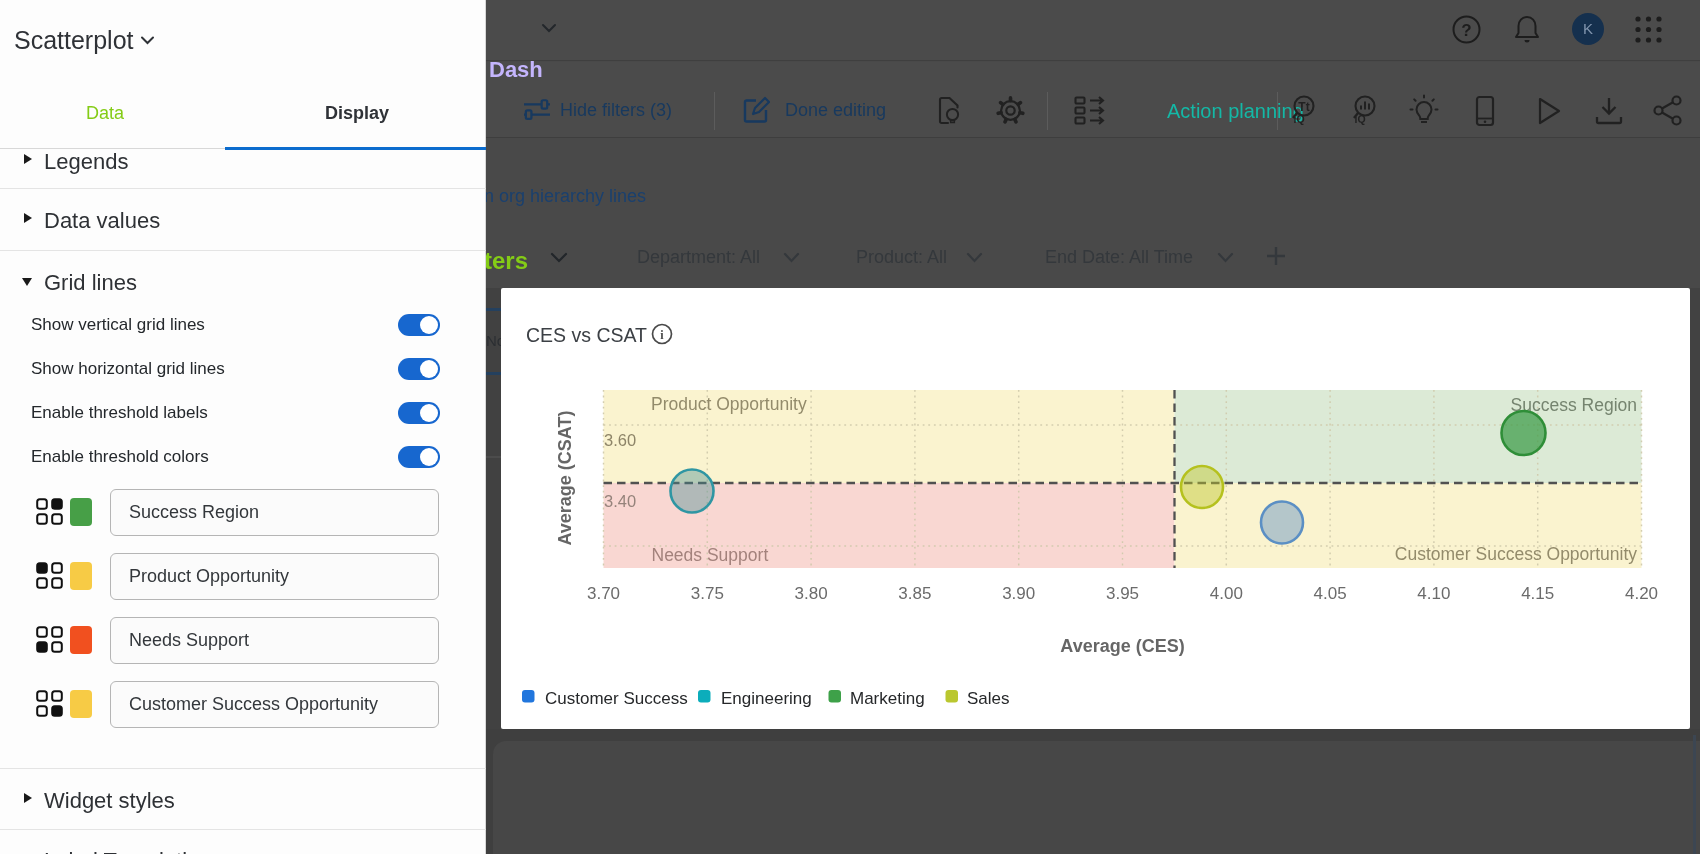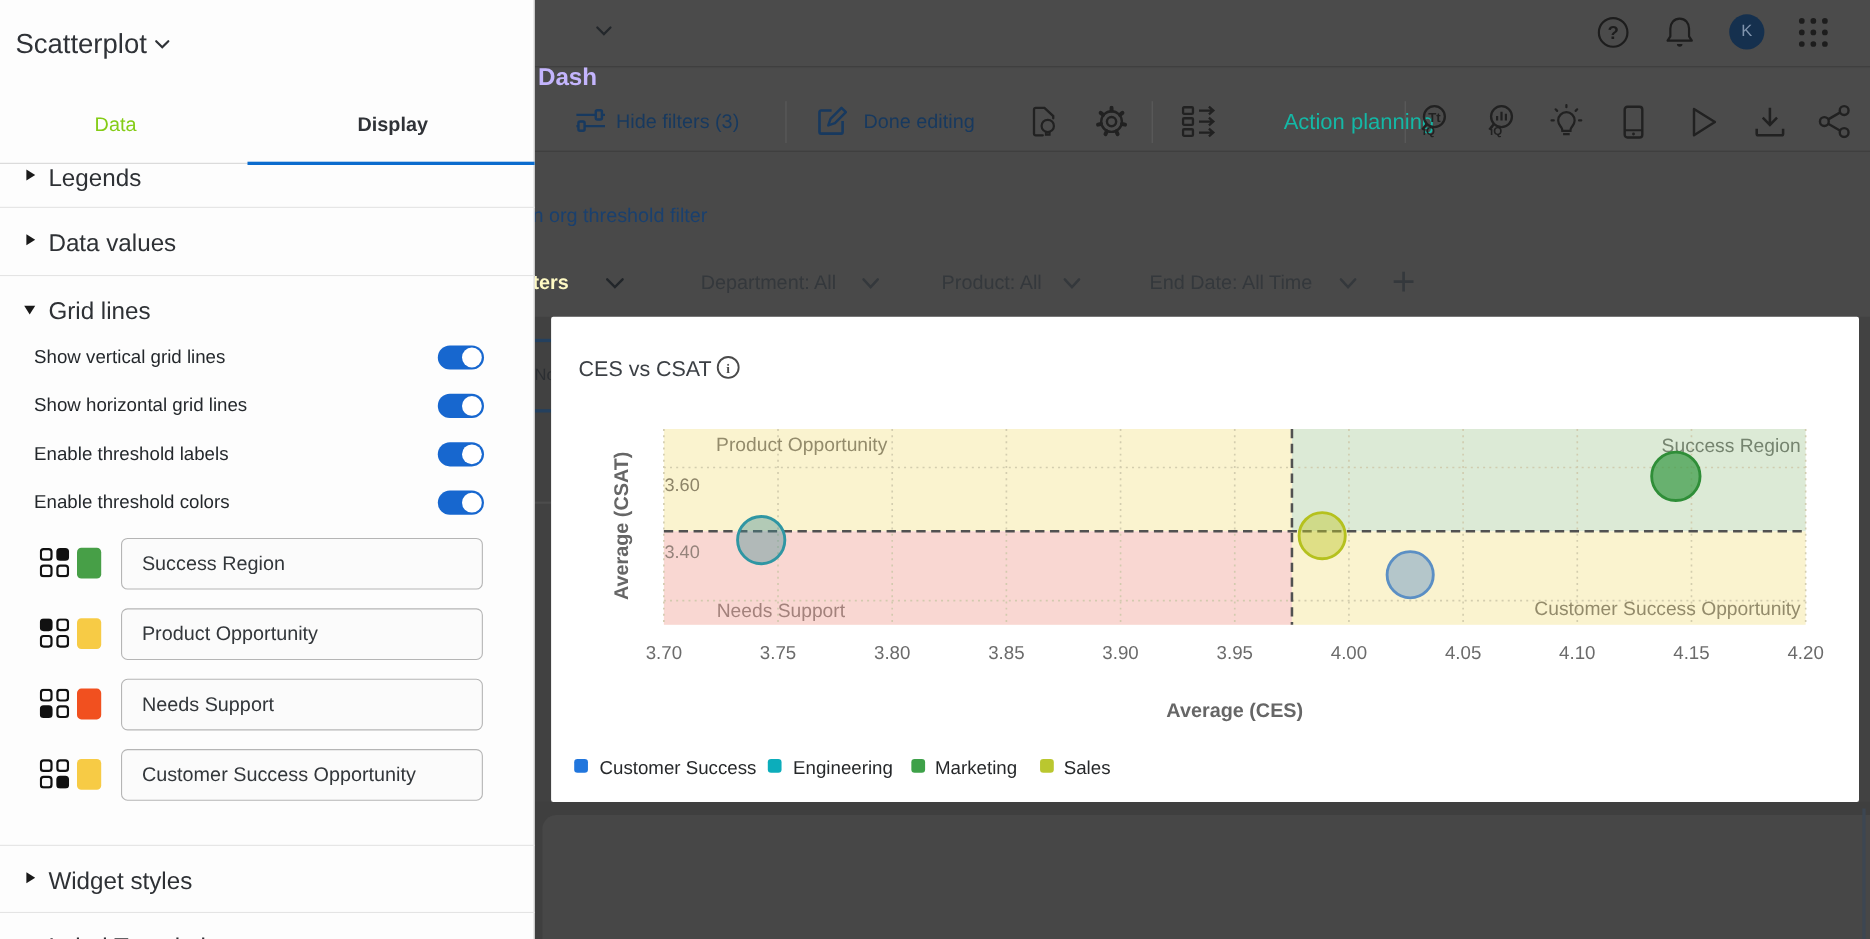--- a/index.html
+++ b/index.html
@@ -148,23 +148,23 @@
   </svg>
 
   <svg class="abs" style="left:1652px;top:95px;" width="31" height="31" viewBox="0 0 31 31">
     <g stroke="#212121" stroke-width="2.2" fill="none">
       <circle cx="24.5" cy="5.5" r="4"></circle>
         <circle cx="24.5" cy="25.5" r="4"></circle>
         <circle cx="6.5" cy="15.5" r="4"></circle>
       <path d="M10 13.5 L21 7.2 M10 17.5 L21 23.8"></path>
     </g>
   </svg>
-  <div class="abs" style="left:484px;top:186px;font-size:18px;color:#1a406e;">n org threshold filter</div>
-
-  <div class="abs" style="left:484px;top:247px;font-size:18px;font-weight:bold;color:#fef9c3;">ters</div>
+  <div class="abs" style="left:484px;top:186px;font-size:18px;color:#1a406e;">n org hierarchy lines</div>
+
+  <div class="abs" style="left:484px;top:247px;font-size:24px;font-weight:bold;color:#84cc16;">ters</div>
   <svg class="abs" style="left:550px;top:251px;" width="18" height="13" viewBox="0 0 18 13">
       <path d="M2 3 L9 10 L16 3" fill="none" stroke="#22262a" stroke-width="2.2" stroke-linecap="round"></path>
     </svg>
   <div class="abs" style="left:637px;top:247px;font-size:18px;color:#34383c;">Department: All</div>
   <svg class="abs" style="left:783px;top:251px;" width="17" height="13" viewBox="0 0 17 13">
       <path d="M2 3 L8.5 10 L15 3" fill="none" stroke="#34383c" stroke-width="2.2" stroke-linecap="round"></path>
     </svg>
   <div class="abs" style="left:856px;top:247px;font-size:18px;color:#34383c;">Product: All</div>
   <svg class="abs" style="left:966px;top:251px;" width="17" height="13" viewBox="0 0 17 13">
       <path d="M2 3 L8.5 10 L15 3" fill="none" stroke="#34383c" stroke-width="2.2" stroke-linecap="round"></path>

